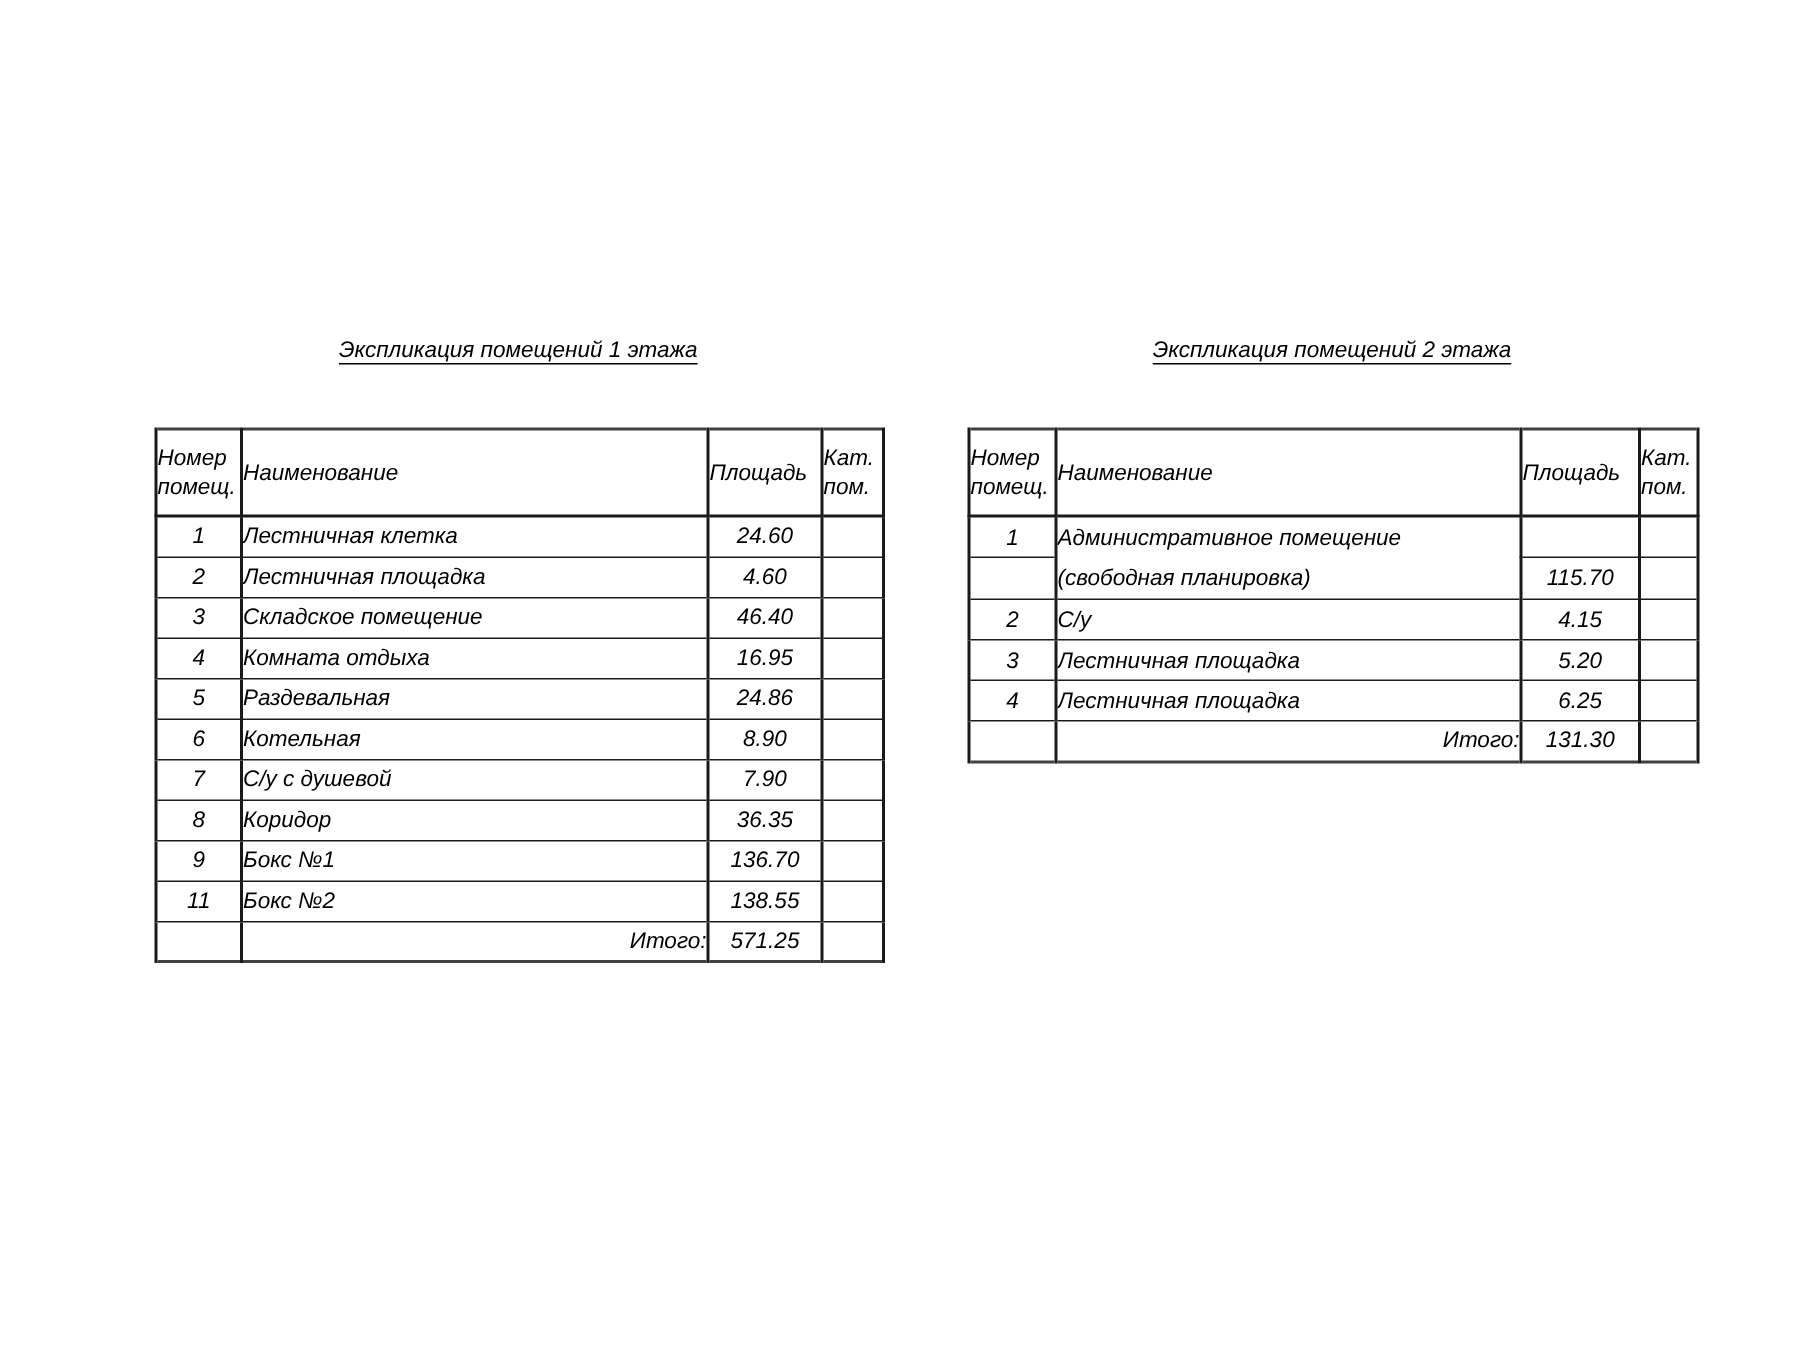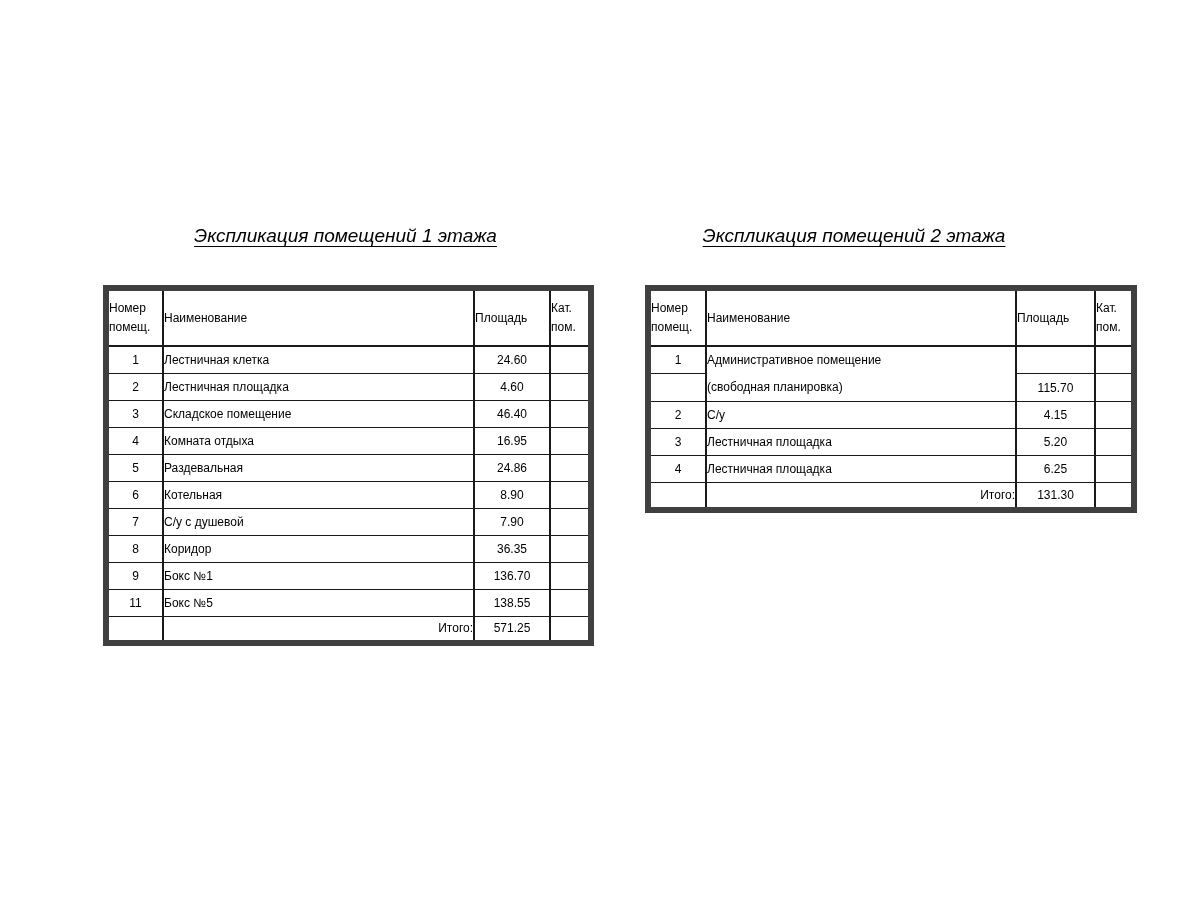--- a/index.html
+++ b/index.html
@@ -11,36 +11,37 @@
   }
   .sheet {
     position: relative;
     width: 1200px;
     height: 900px;
     background: #ffffff;
     overflow: hidden;
   }
   .exp-title {
     position: absolute;
-    font-size: 19px;
+    font-size: 15px;
     font-style: italic;
     text-align: center;
     text-decoration: underline;
     text-underline-offset: 4px;
     white-space: nowrap;
   }
   #title-1 { left: 103px; top: 225px; width: 485px; }
-  #title-2 { left: 611px; top: 225px; width: 486px; font-style: italic; }
+  #title-2 { left: 645px; top: 225px; width: 486px; font-style: italic; }
 
   table.exp {
     position: absolute;
     border-collapse: collapse;
     table-layout: fixed;
-    font-size: 12px;
-    border: 6px solid #404040;
+    font-size: 15px;
+    border: 2px solid #404040;
+    font-style: italic;
   }
   #table-1 { left: 103px; top: 285px; width: 485px; }
   #table-2 { left: 645px; top: 285px; width: 486px; }
 
   table.exp th, table.exp td {
     border: solid #1a1a1a;
     border-width: 1px 2px;
     padding: 0;
     font-weight: normal;
     overflow: hidden;
@@ -154,21 +155,21 @@
           <td class="num">9</td>
           <td class="name">
             <div class="nl">Бокс №1</div>
           </td>
           <td class="area">136.70</td>
           <td class="cat"></td>
         </tr>
         <tr>
           <td class="num">11</td>
           <td class="name">
-            <div class="nl">Бокс №5</div>
+            <div class="nl">Бокс №2</div>
           </td>
           <td class="area">138.55</td>
           <td class="cat"></td>
         </tr>
         <tr>
           <td class="num"></td>
           <td class="name total-label">Итого:</td>
           <td class="area">571.25</td>
           <td class="cat"></td>
         </tr>

